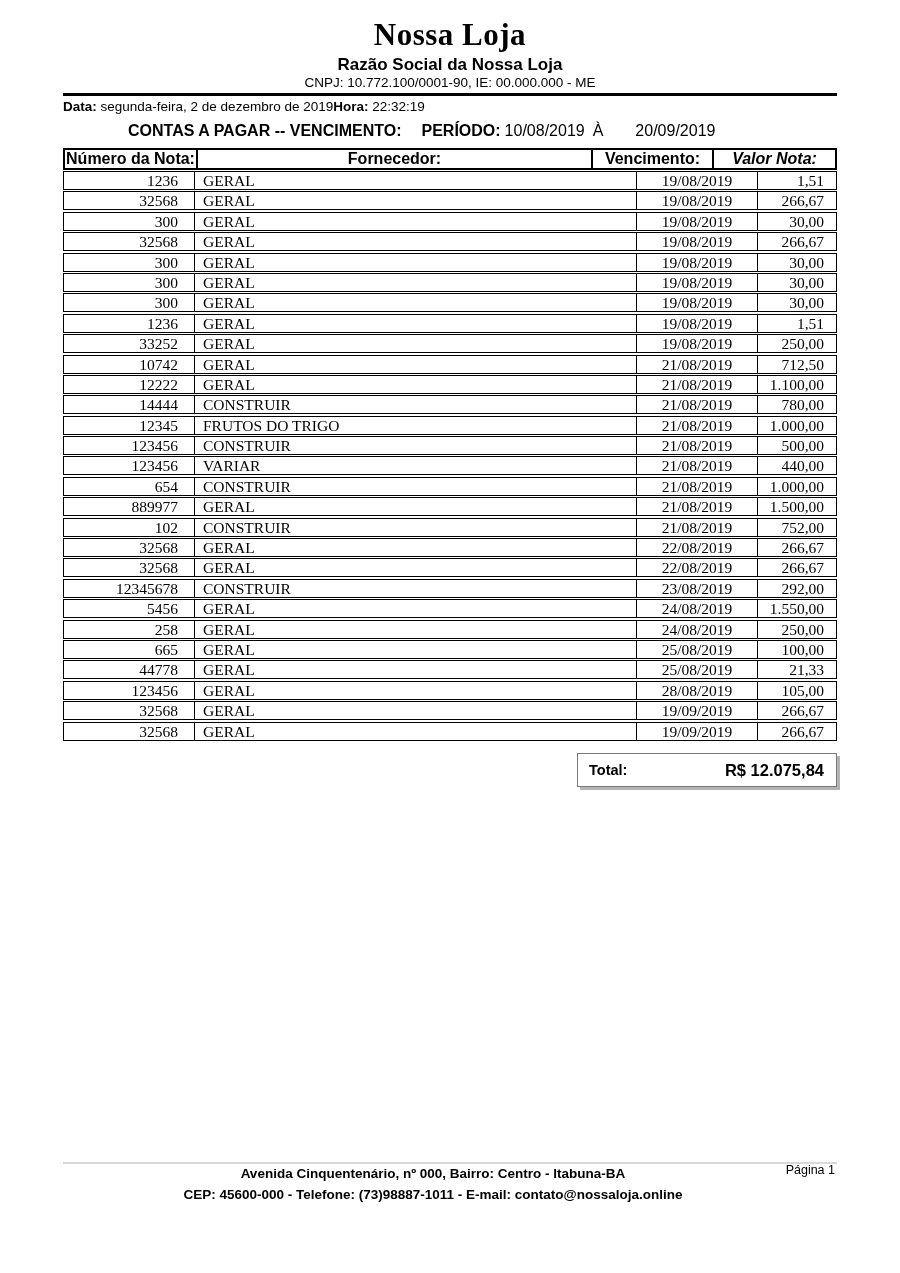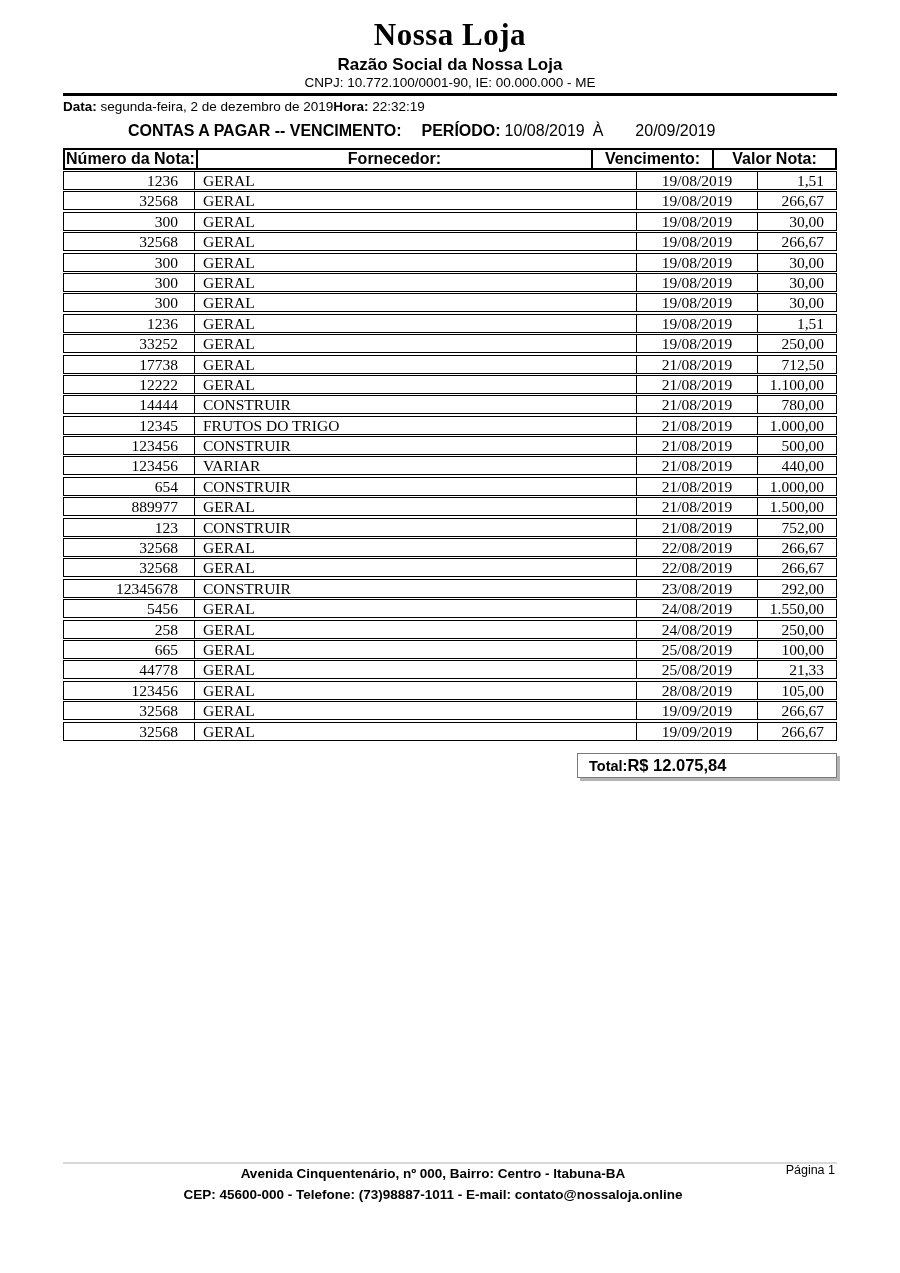--- a/index.html
+++ b/index.html
@@ -53,43 +53,43 @@
   
   .thead {
     position:absolute; top:148px; left:0; width:774px; height:22px;
     border:2px solid #000; display:flex; align-items:center;
     font-weight:bold; font-size:16px;
   }
   .thead .hc { text-align:center; height:100%; display:flex; align-items:center; justify-content:center; }
   .hc1 { width:131px; }
   .hc2 { width:395px; border-left:2px solid #000; }
   .hc3 { width:121px; border-left:2px solid #000; }
-  .hc4 { flex:1;      border-left:2px solid #000; }
+  .hc4 { flex:1;      border-left:2px solid #000;font-style:italic; }
 
   .rows {
     position:absolute; top:171px; left:0; width:774px;
     display:flex; flex-direction:column; gap:1.4px;
   }
   .trow {
     height:19px; border:1px solid #000;
     display:flex; align-items:center;
     font-family:"Liberation Serif", serif; font-size:15.5px; line-height:17px;
   }
   .cell { height:100%; display:flex; align-items:center; }
   .c1 { width:130px; justify-content:flex-end; padding-right:16px; }
   .c2 { width:395px; border-left:1px solid #000; padding-left:8px; }
   .c3 { width:121px; border-left:1px solid #000; justify-content:center;margin-left:47px; }
   .c4 { flex:1;      border-left:1px solid #000; justify-content:flex-end; padding-right:12px; }
 
   
   .total-box {
-    position:absolute; top:753px; left:514px; width:260px; height:25px;
+    position:absolute; top:753px; left:514px; width:260px; height:34px;
     border:1px solid #7a7a7a;
     box-shadow:3px 3px 0 0 #b4b4b4;
-    display:flex; align-items:center; 
+    display:flex; align-items:center; justify-content:space-between;
     padding:0 12px 0 11px;
     background:#fff;
   }
   .total-label { font-weight:bold; font-size:14.5px; }
   .total-value { font-weight:bold; font-size:16.5px; }
 
   
   .footer-rule { position:absolute; top:1162px; left:0; width:774px; border-top:2px solid #d9d9d9; }
   .footer-line1 { position:absolute; top:1166px; left:0; width:740px; text-align:center; font-weight:bold; font-size:13.5px; }
   .footer-line2 { position:absolute; top:1187px; left:0; width:740px; text-align:center; font-weight:bold; font-size:13.5px; }
@@ -180,21 +180,21 @@
         <div class="cell c3">19/08/2019</div>
         <div class="cell c4">1,51</div>
       </div>
       <div class="trow">
         <div class="cell c1">33252</div>
         <div class="cell c2">GERAL</div>
         <div class="cell c3">19/08/2019</div>
         <div class="cell c4">250,00</div>
       </div>
       <div class="trow">
-        <div class="cell c1">17738</div>
+        <div class="cell c1">10742</div>
         <div class="cell c2">GERAL</div>
         <div class="cell c3">21/08/2019</div>
         <div class="cell c4">712,50</div>
       </div>
       <div class="trow">
         <div class="cell c1">12222</div>
         <div class="cell c2">GERAL</div>
         <div class="cell c3">21/08/2019</div>
         <div class="cell c4">1.100,00</div>
       </div>
@@ -228,21 +228,21 @@
         <div class="cell c3">21/08/2019</div>
         <div class="cell c4">1.000,00</div>
       </div>
       <div class="trow">
         <div class="cell c1">889977</div>
         <div class="cell c2">GERAL</div>
         <div class="cell c3">21/08/2019</div>
         <div class="cell c4">1.500,00</div>
       </div>
       <div class="trow">
-        <div class="cell c1">123</div>
+        <div class="cell c1">102</div>
         <div class="cell c2">CONSTRUIR</div>
         <div class="cell c3">21/08/2019</div>
         <div class="cell c4">752,00</div>
       </div>
       <div class="trow">
         <div class="cell c1">32568</div>
         <div class="cell c2">GERAL</div>
         <div class="cell c3">22/08/2019</div>
         <div class="cell c4">266,67</div>
       </div>

